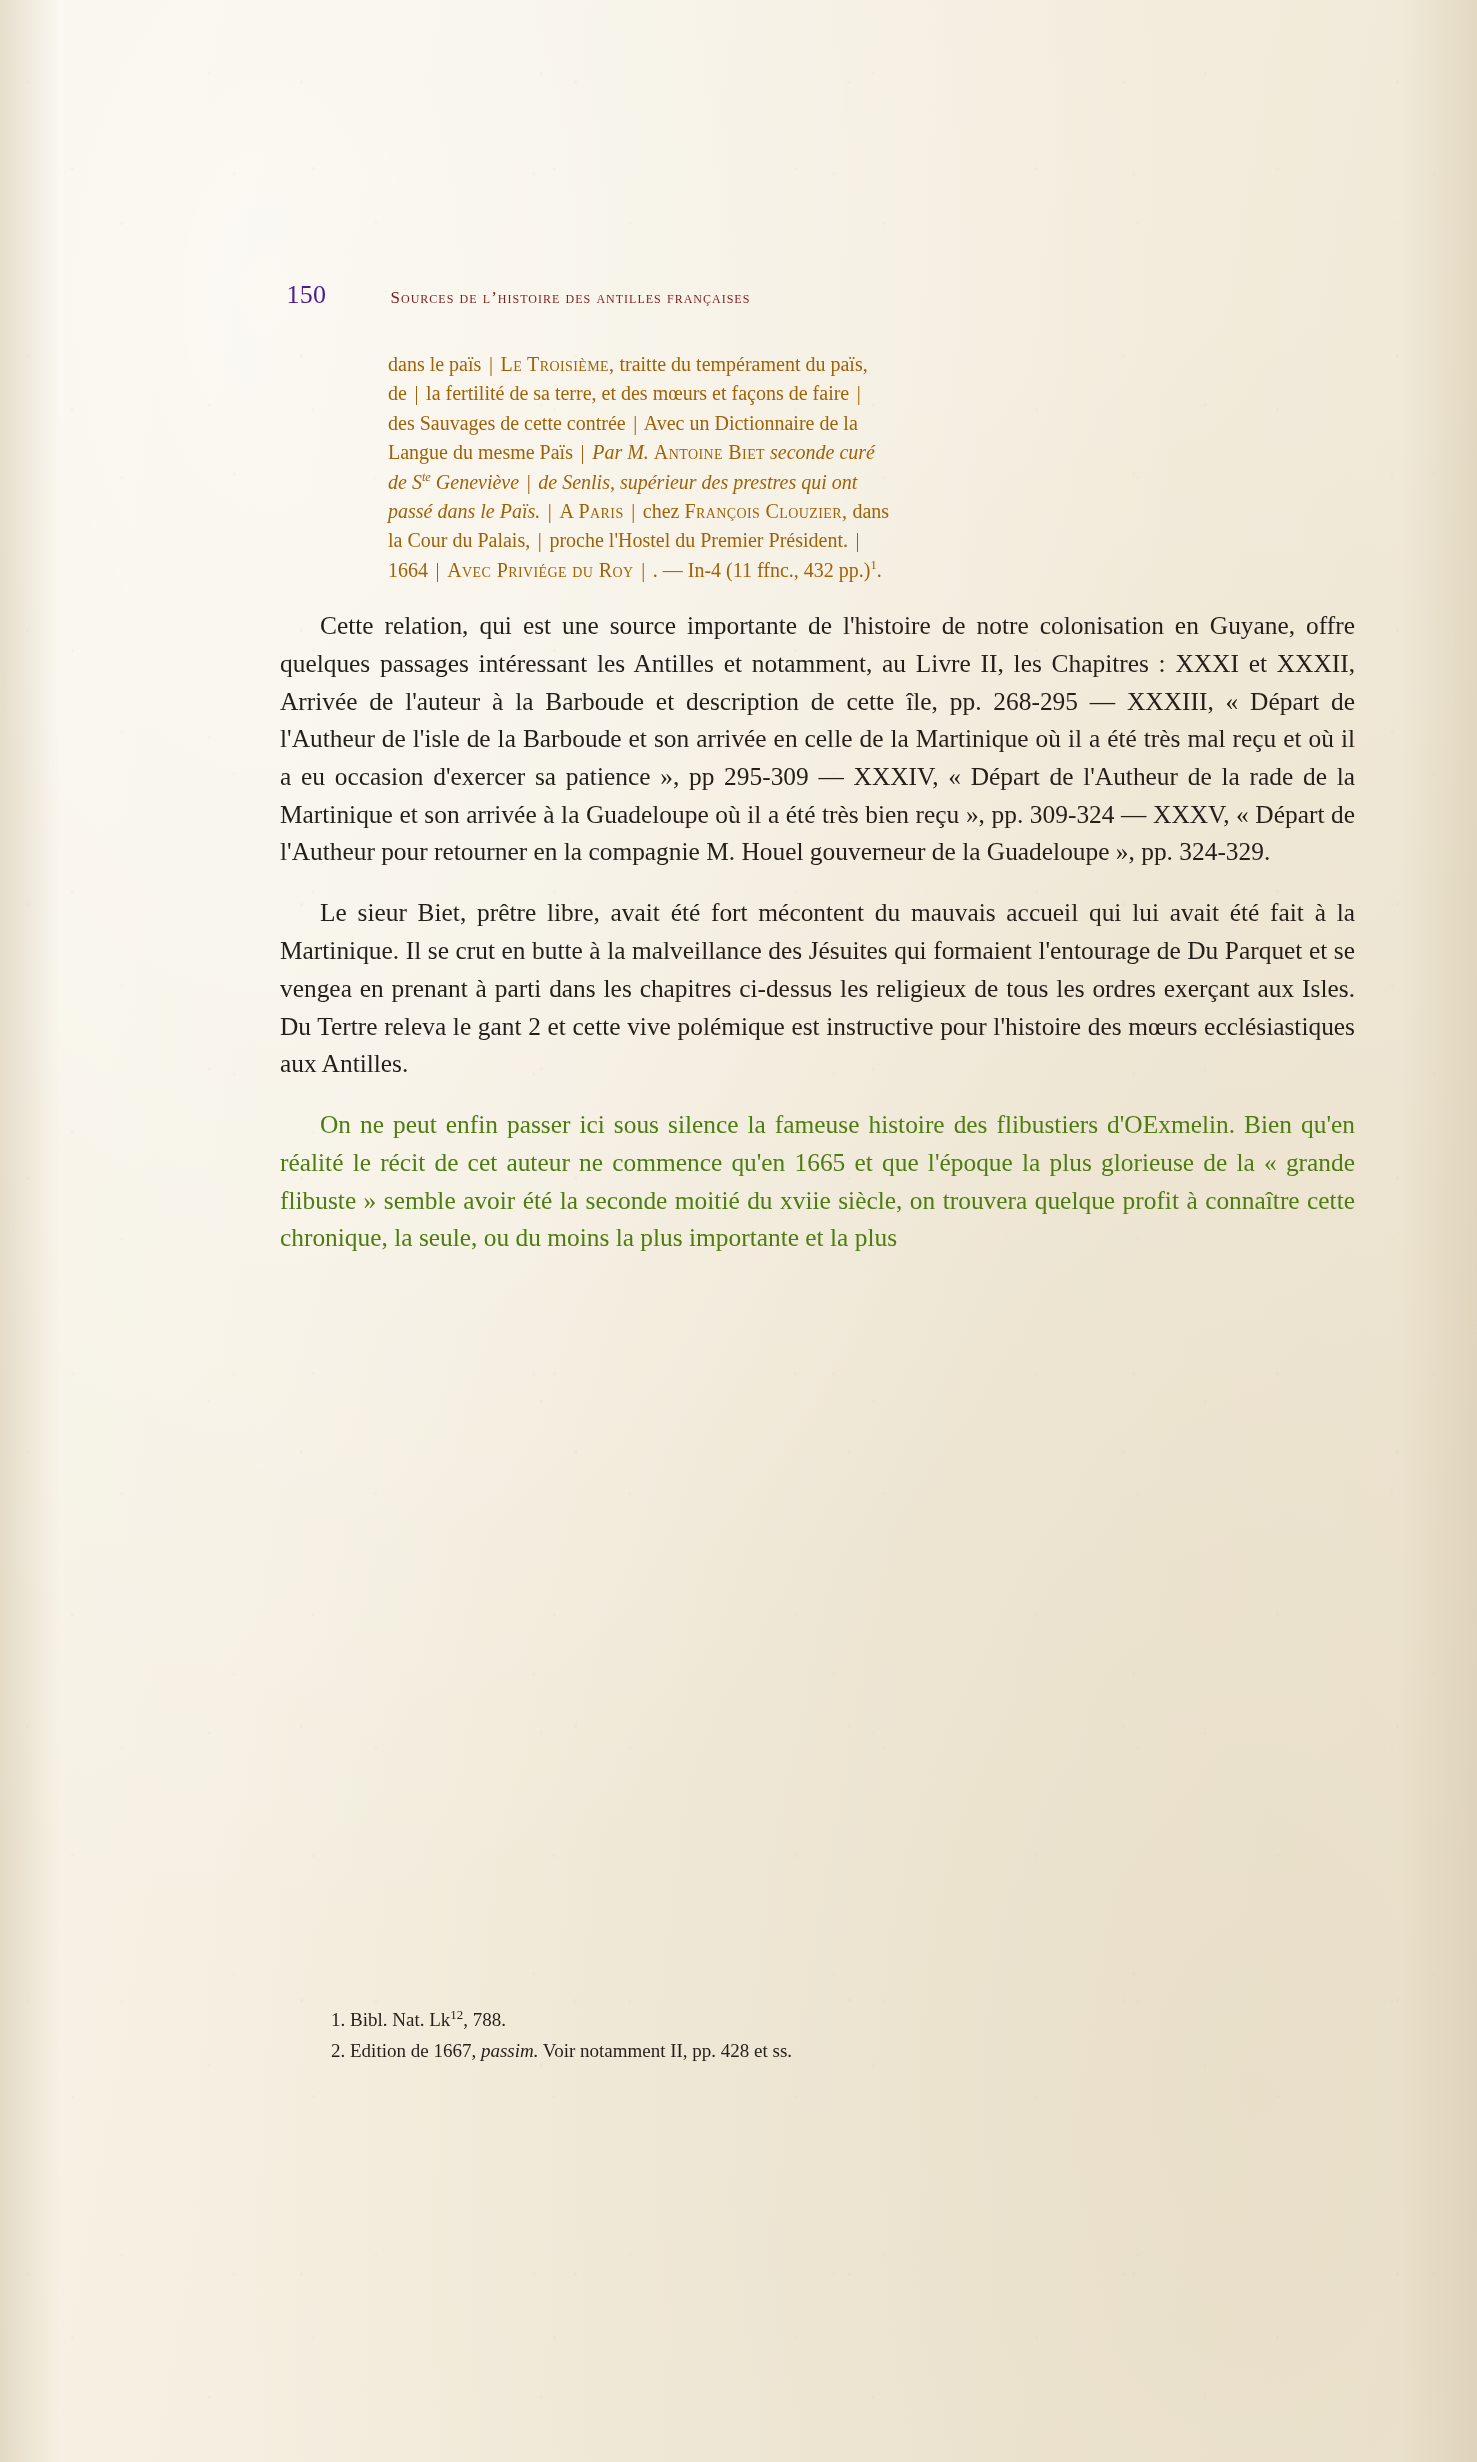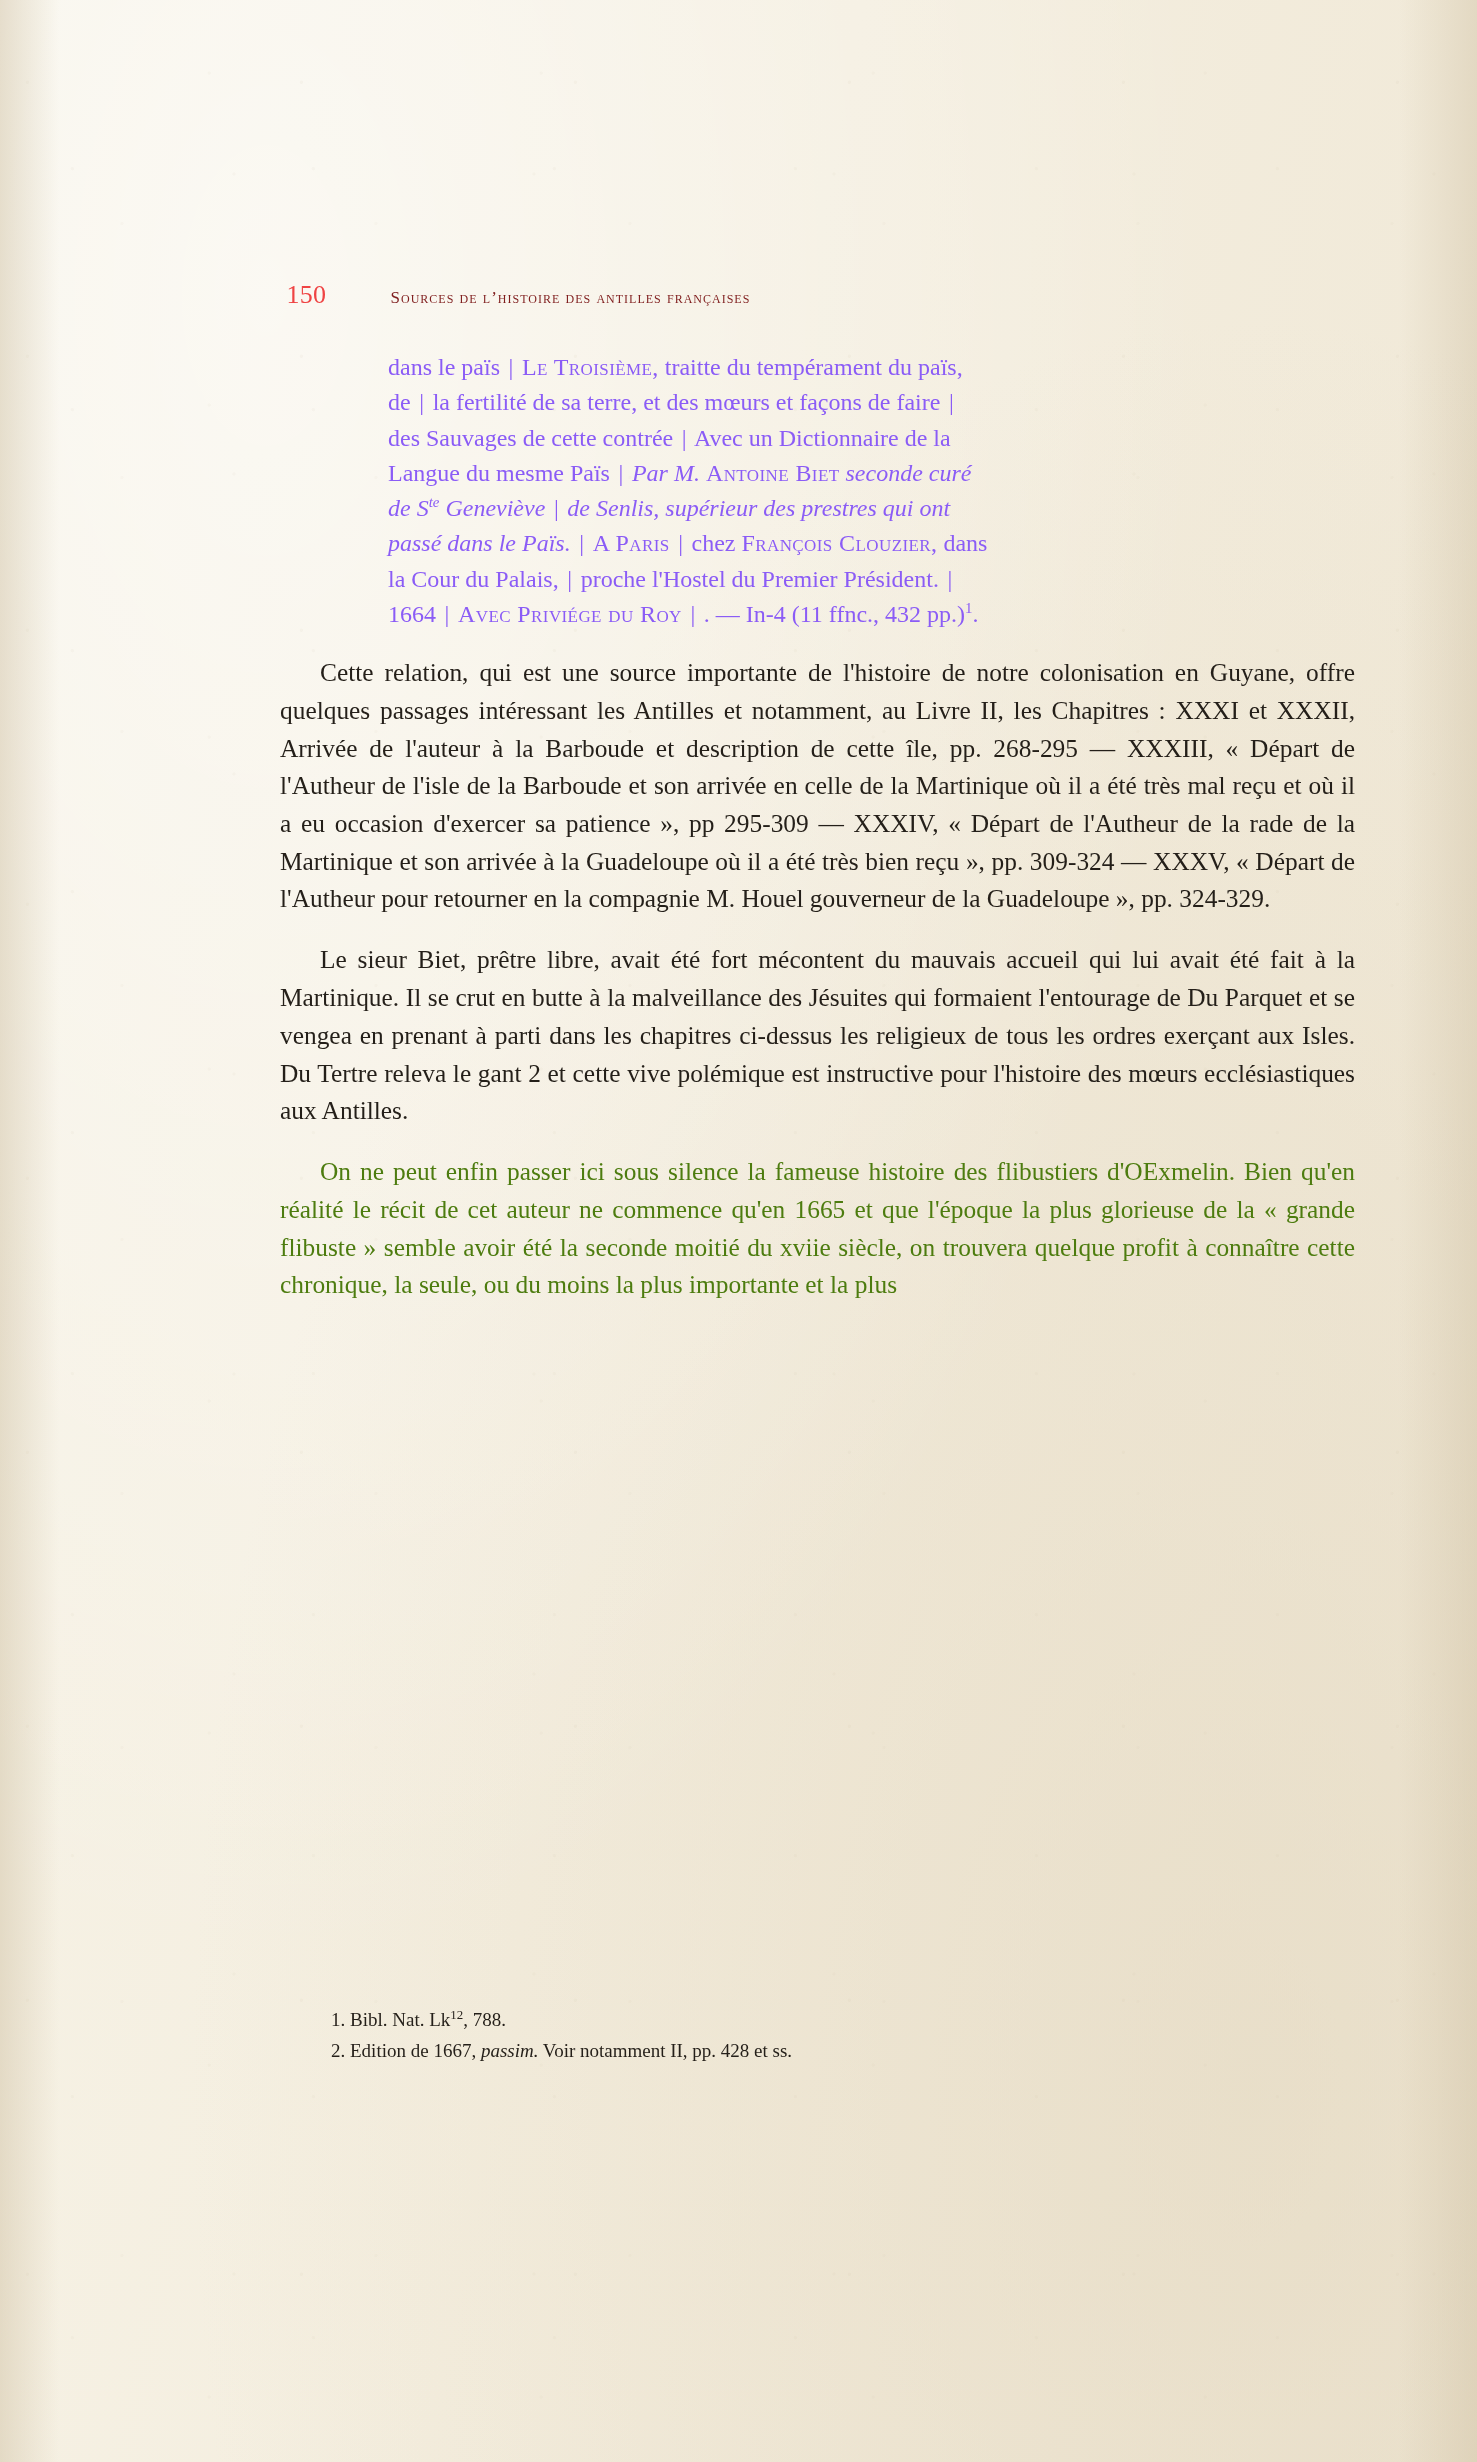--- a/index.html
+++ b/index.html
@@ -63,42 +63,42 @@
 
   .header-row {
     display: flex;
     align-items: baseline;
     margin-bottom: 40px;
   }
   .folio {
     width: 104px;
     font-size: 26px;
     letter-spacing: 0.3px;
-    color: #ef4444;
+    color: #4c1d95;
     flex: 0 0 auto;
     margin-left: 6.5px;
   }
   .running-head {
     font-size: 17px;
     letter-spacing: 1px;
     font-variant: small-caps;
     text-transform: lowercase;
     color: #7f1d1d;
     white-space: nowrap;
   }
   .running-head .rh-first { text-transform: uppercase; }
 
   .quote-block {
     margin: 0 0 22px 0;
     padding-left: 108px;
     padding-right: 6.5px;
-    font-size: 24px;
+    font-size: 20px;
     line-height: 1.47;
     text-align: justify;
-    color: #8b5cf6;
+    color: #a16207;
   }
   .quote-block .ln { display: block; white-space: nowrap; }
   .sc {
     font-variant: small-caps;
     letter-spacing: 0.4px;
   }
   .it { font-style: italic; }
   .bar { padding: 0 2.6px; }
   sup.fn {
     font-size: 0.62em;

